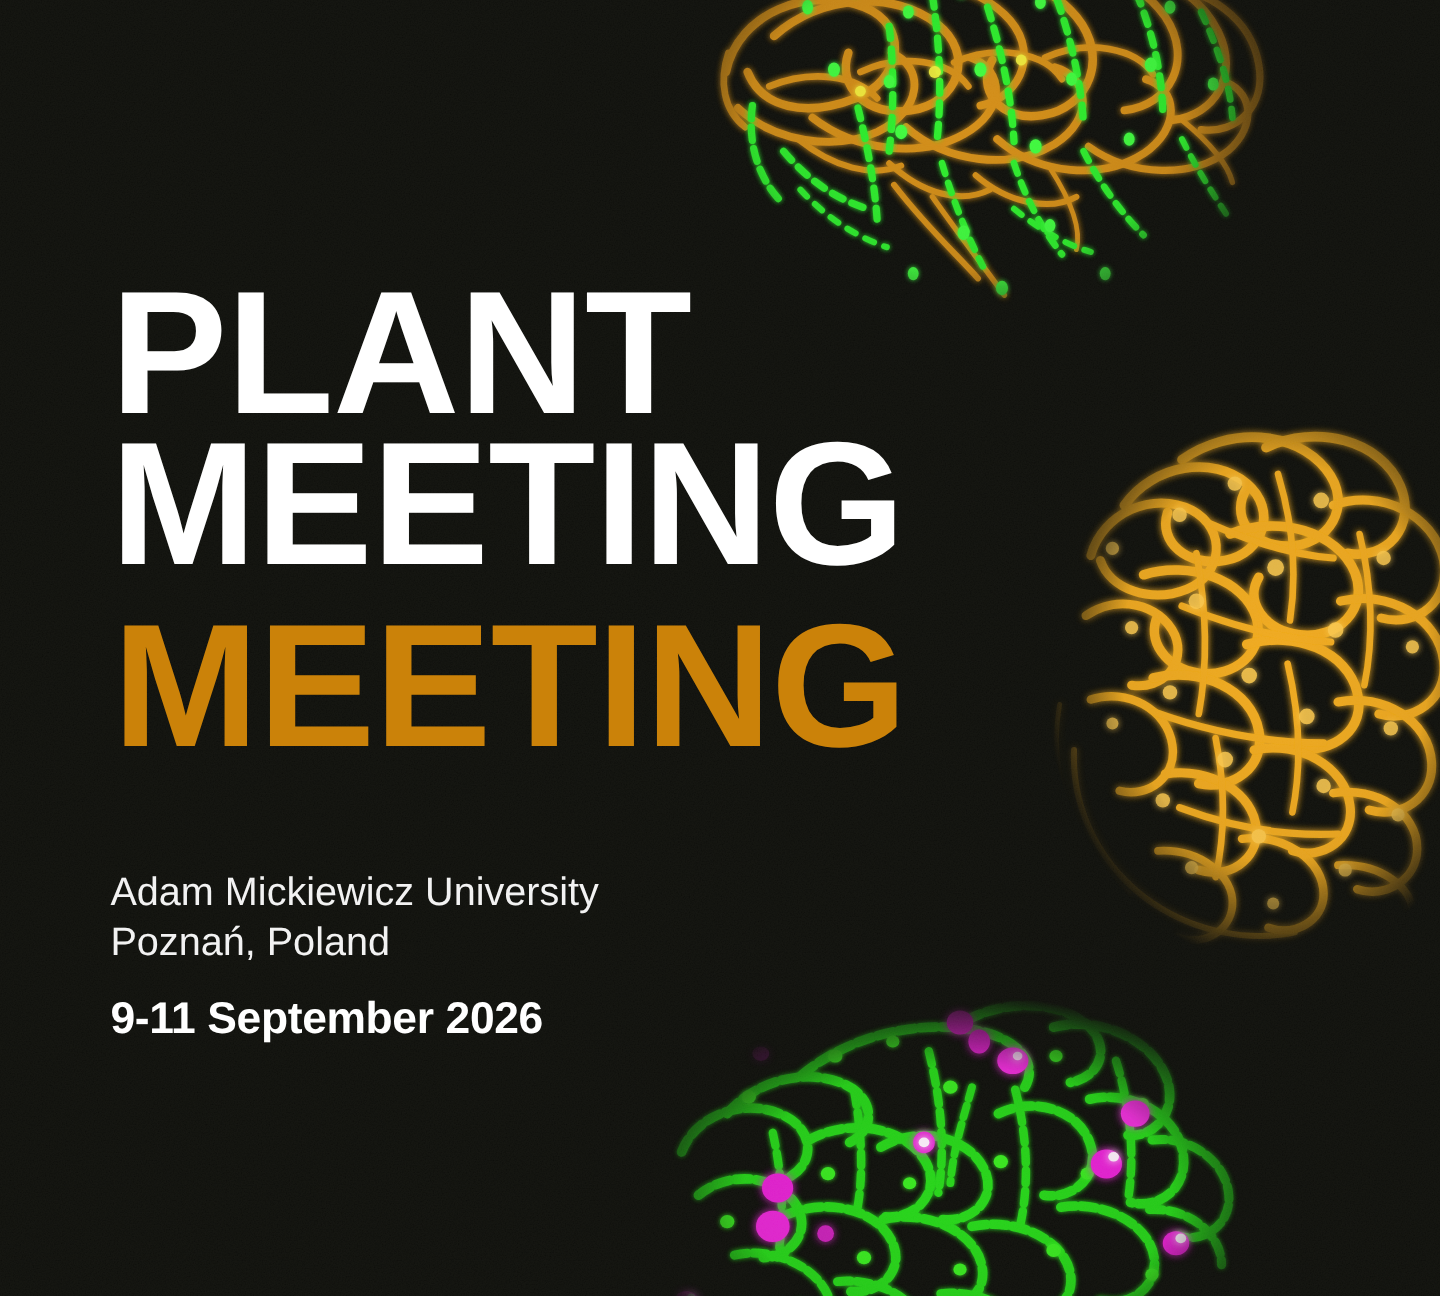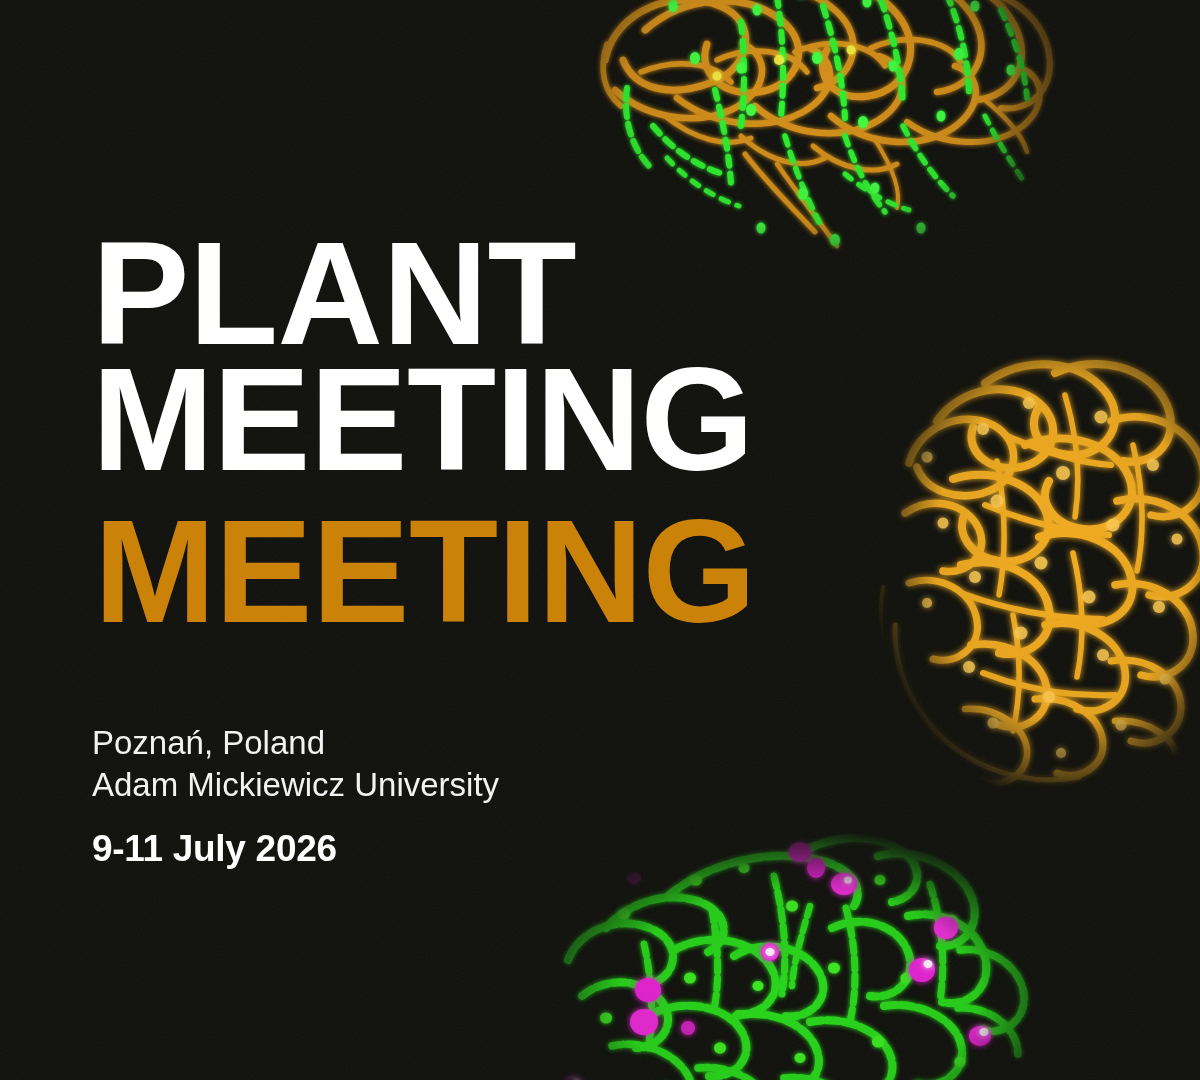--- a/index.html
+++ b/index.html
@@ -429,21 +429,21 @@
 
   <div id="text-block">
 
     <h1 id="title-plant" class="title-line">PLANT</h1>
 
     <h1 id="title-meiosis" class="title-line">MEETING</h1>
 
     <h1 id="title-meeting" class="title-line">MEETING</h1>
 
     <div id="venue-block">
+      <div>Adam Mickiewicz University</div>
       <div>Poznań, Poland</div>
-      <div>Adam Mickiewicz University</div>
     </div>
 
-    <div id="date-line">9-11 July 2026</div>
+    <div id="date-line">9-11 September 2026</div>
 
   </div>
 
 </div>
 
 </body></html>

